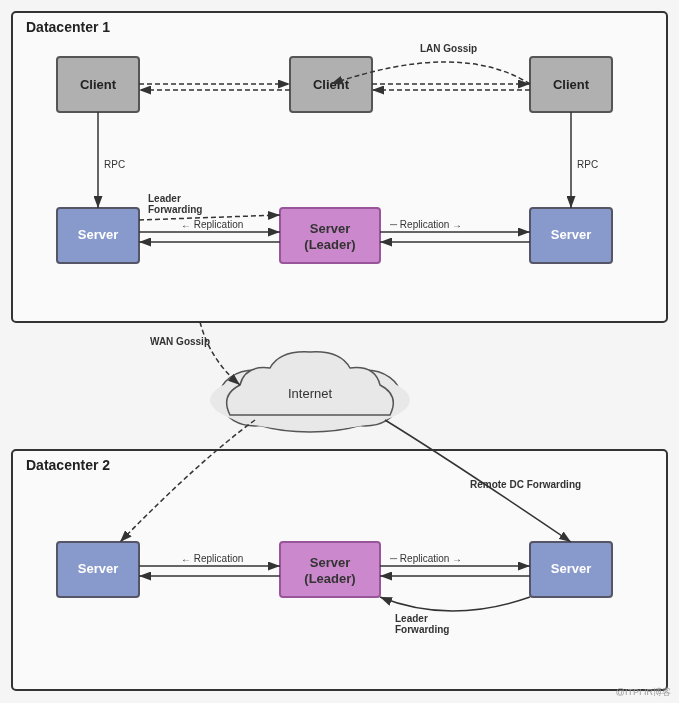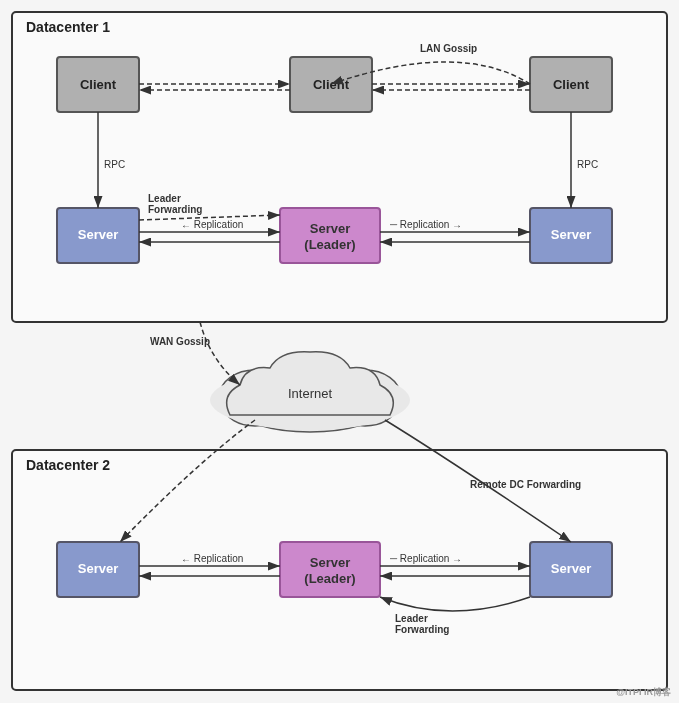--- a/index.html
+++ b/index.html
@@ -30,21 +30,20 @@
       pointer-events: none;
     }
 
     
     .watermark {
       position: absolute;
       bottom: 4px;
       right: 8px;
       font-size: 9px;
       color: #999;
-      font-weight: bold;
     }
   </style>
 </head>
 <body>
 
 <div class="diagram-container">
 
   <svg class="arrows-svg">
     <defs>
       <marker id="arrowhead" markerWidth="8" markerHeight="6" refX="8" refY="3" orient="auto">

